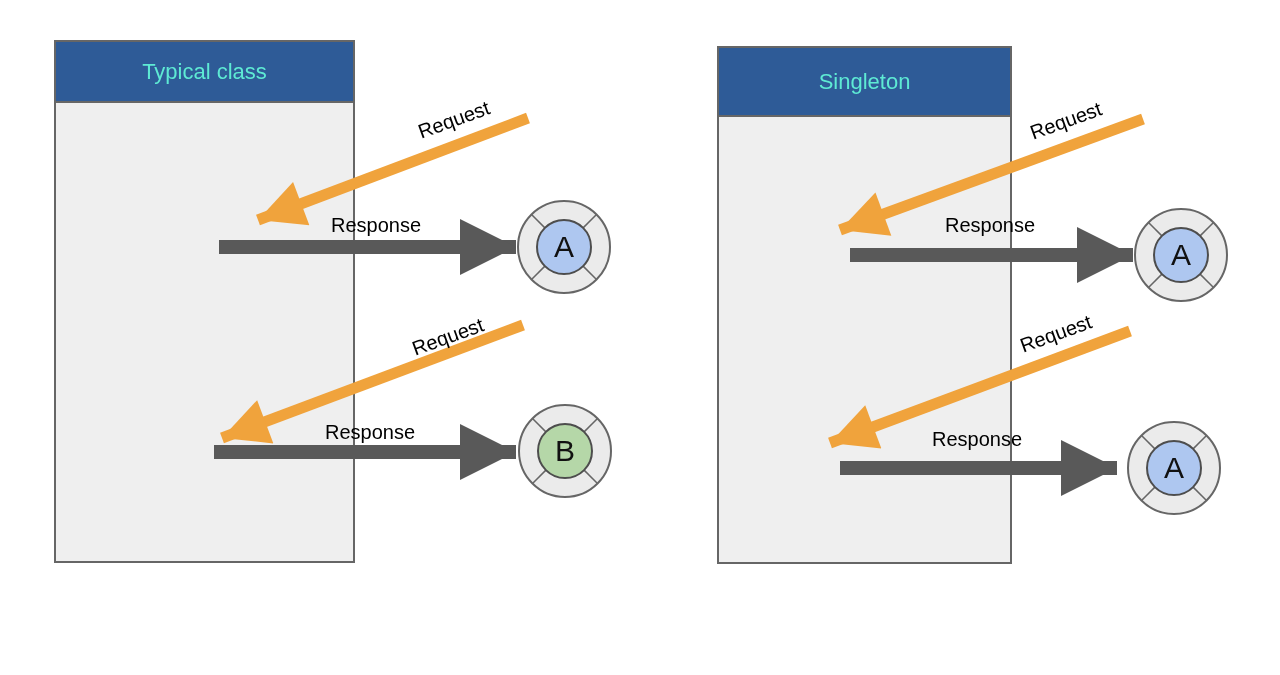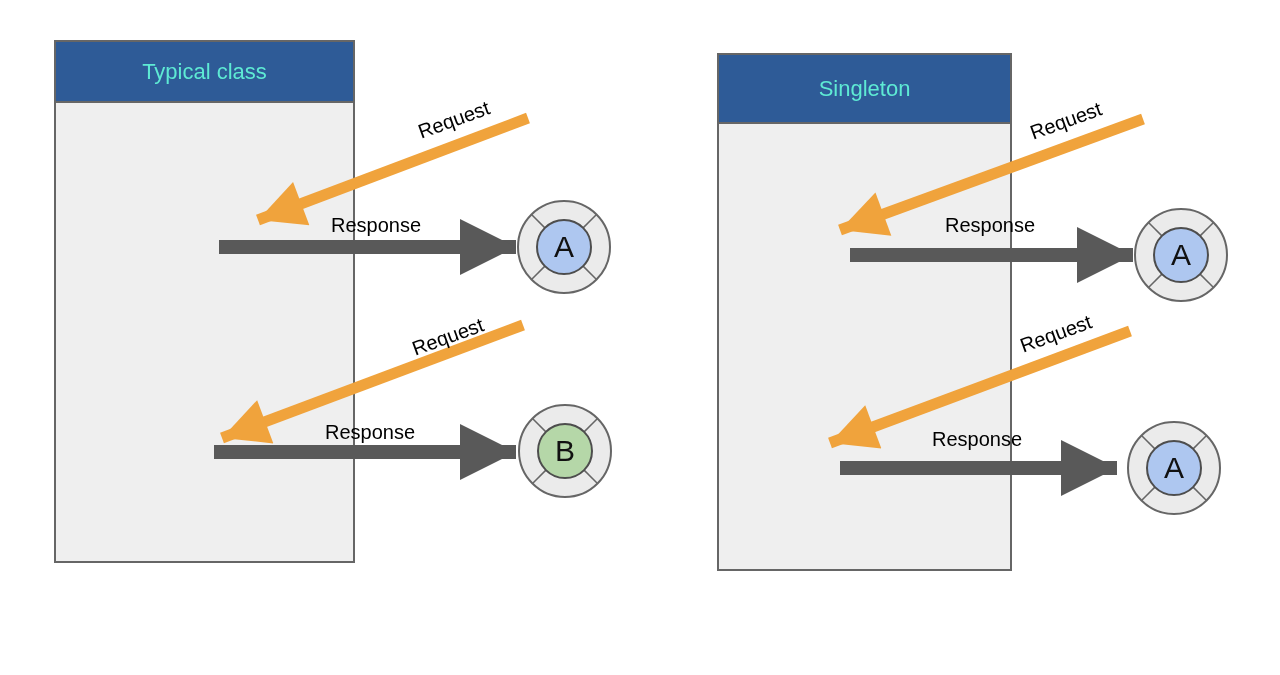--- a/index.html
+++ b/index.html
@@ -6,21 +6,21 @@
   body{
     width:1280px;height:675px;background:#ffffff;
     font-family:"Liberation Sans",sans-serif;
     position:relative;overflow:hidden;
   }
   .panel{
     position:absolute;background:#EFEFEF;border:2px solid #666666;
     box-sizing:border-box;z-index:1;
   }
   .panel-left{left:54px;top:40px;width:301px;height:523px;}
-  .panel-right{left:717px;top:53px;width:295px;height:518px;text-align:right;}
+  .panel-right{left:717px;top:46px;width:295px;height:518px;text-align:right;}
   .panel-header{
     background:#2E5B97;color:#5eead4;
     display:flex;align-items:center;justify-content:center;
     font-size:22px;border-bottom:2px solid #666666;box-sizing:border-box;
   }
   .panel-left .panel-header{height:61px;}
   .panel-right .panel-header{height:69px;}
   svg.overlay{position:absolute;left:0;top:0;z-index:5;pointer-events:none;}
   .lbl{
     position:absolute;z-index:6;font-size:20px;color:#000000;

